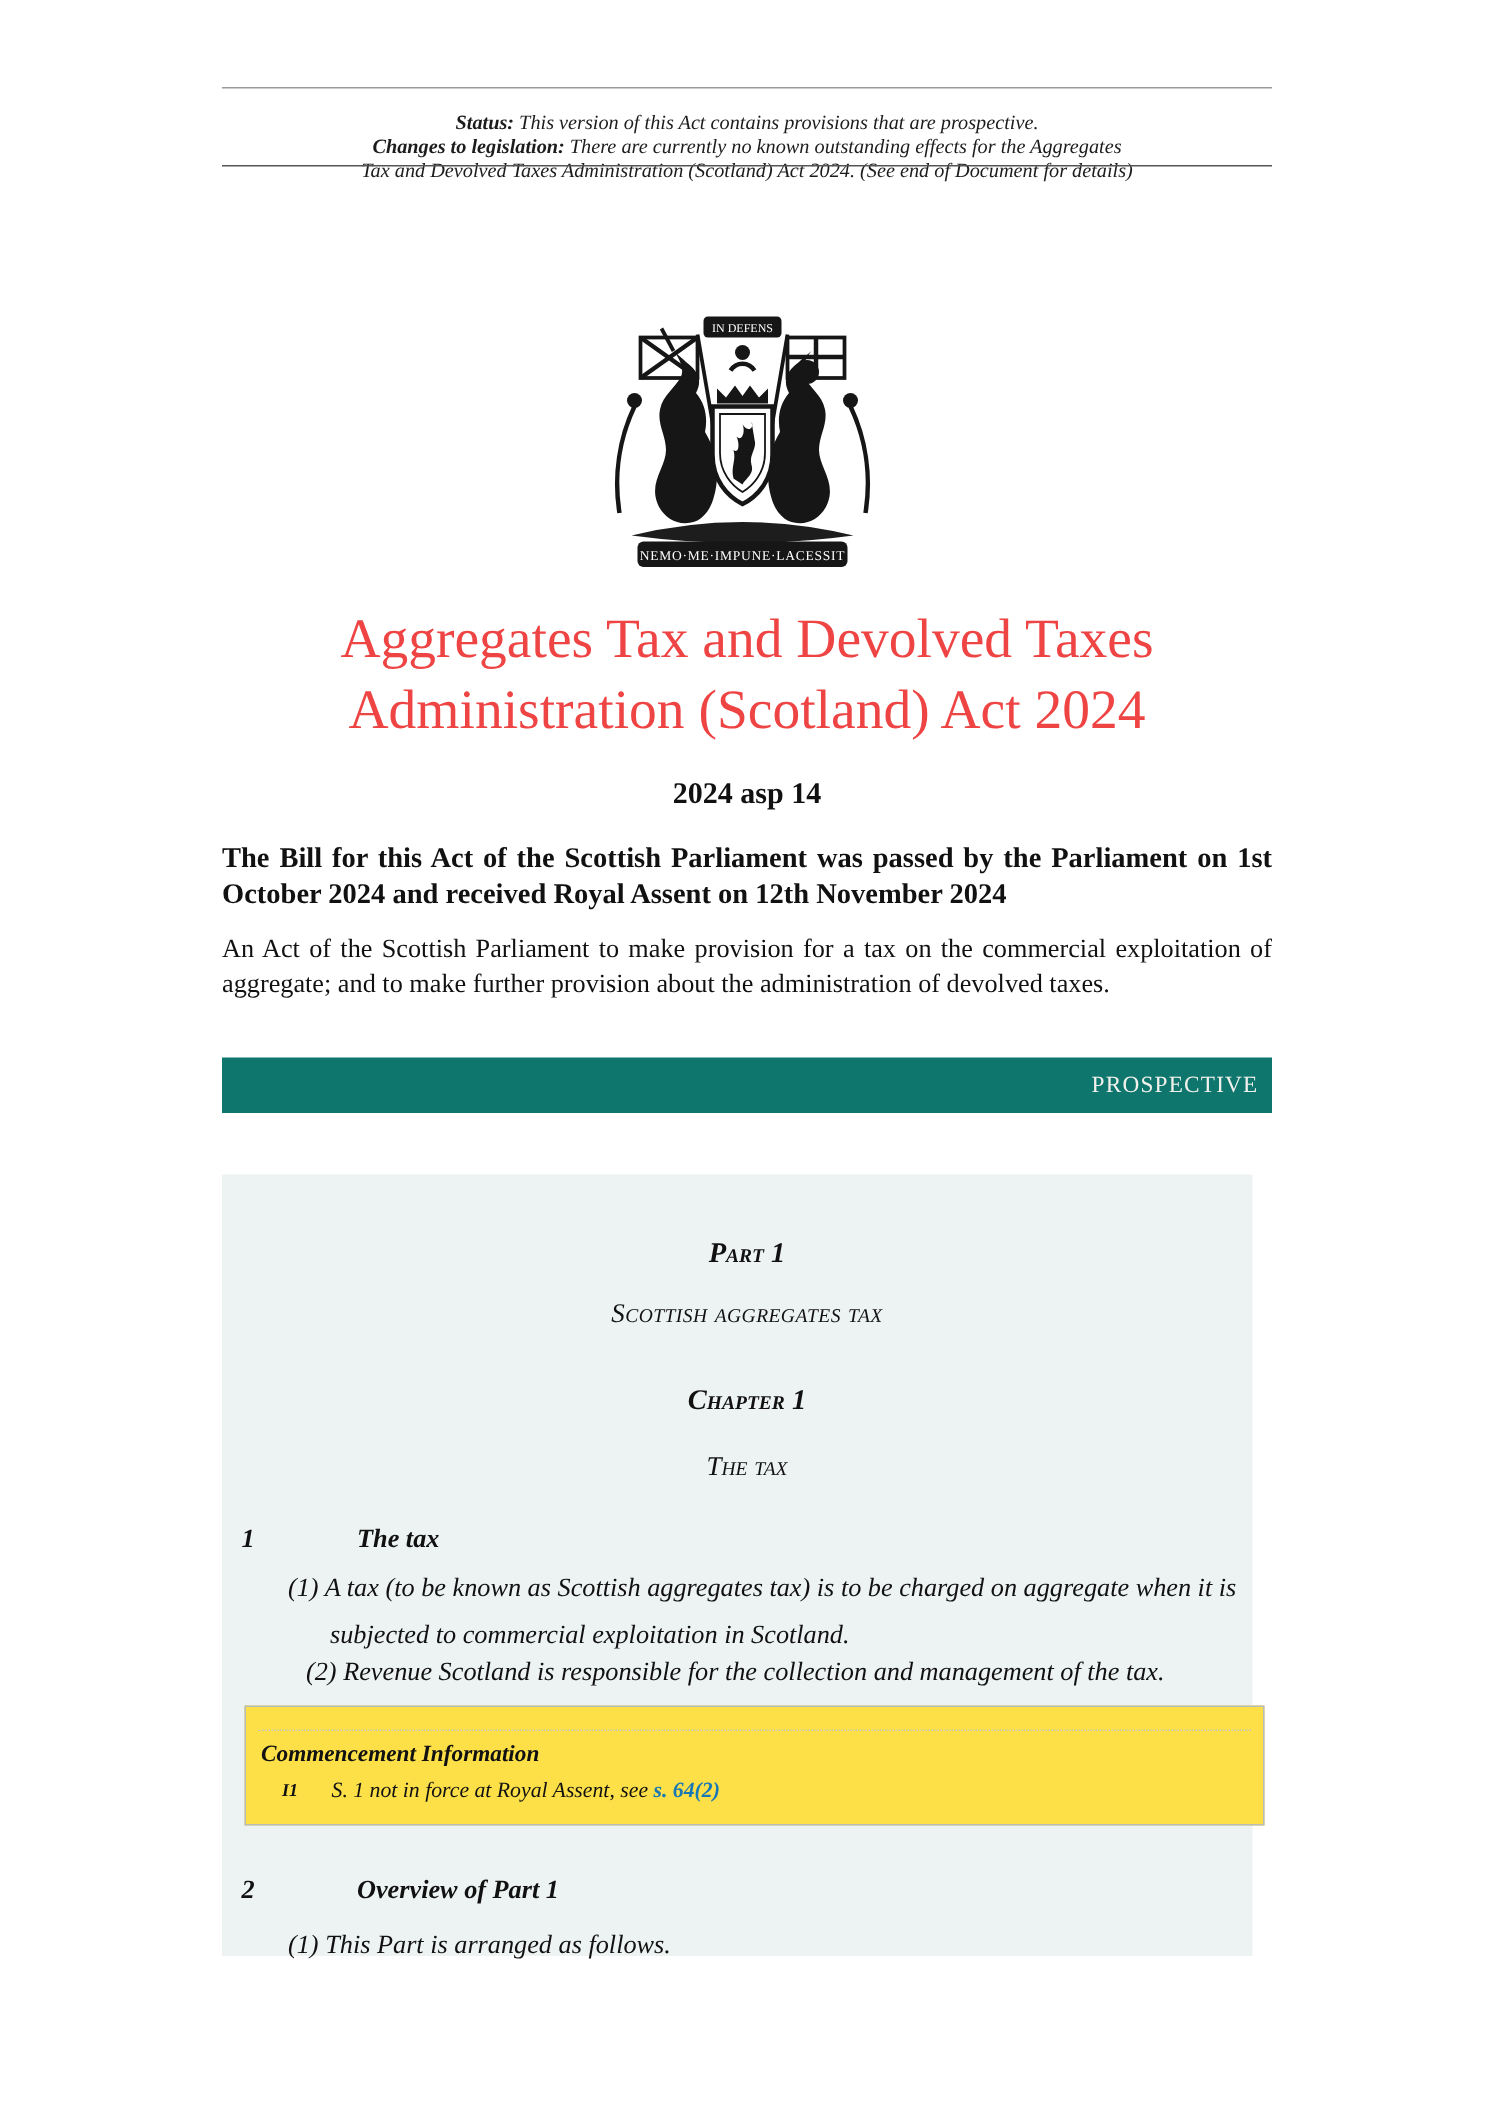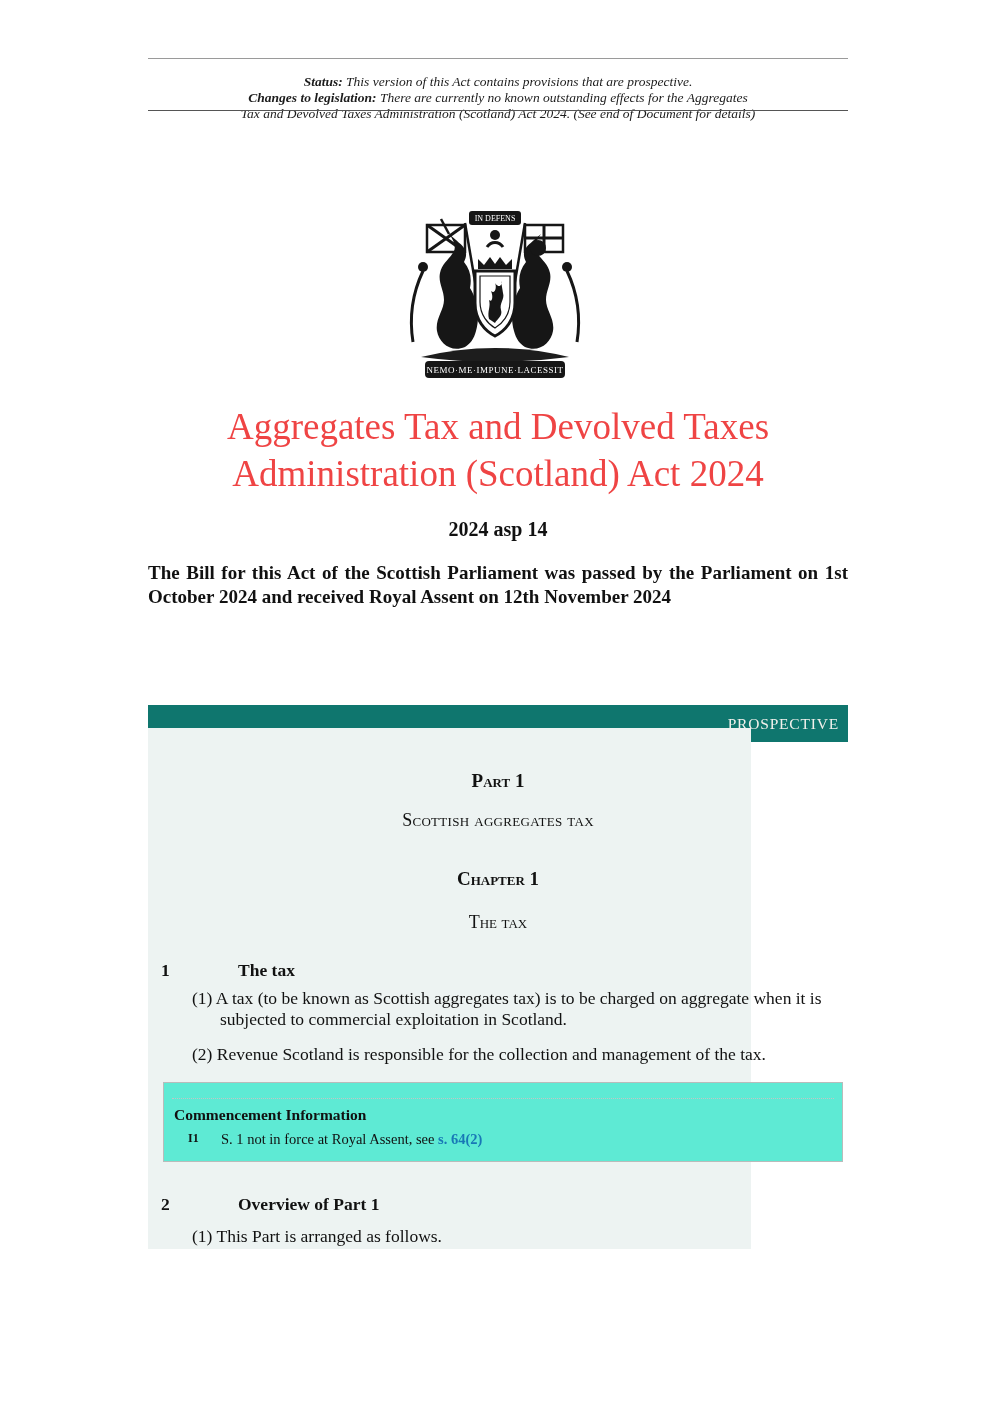--- a/index.html
+++ b/index.html
@@ -30,50 +30,51 @@
     position:absolute;left:148px;top:621px;width:700px;margin:0;
     font-size:17.5px;line-height:23px;text-align:justify;
   }
   .banner{
     position:absolute;left:148px;top:705px;width:700px;height:37px;
     background:#0f766e;color:#f3f1ec;
     font-size:15.5px;letter-spacing:0.8px;line-height:37px;text-align:right;
     box-sizing:border-box;padding-right:9px;
   }
   .tinted{
-    position:absolute;left:148px;top:728px;width:603px;height:521px;
+    position:absolute;left:148px;top:783px;width:687px;height:521px;
     background:#edf3f2;
+    font-style:italic;
   }
   .tinted .center{position:absolute;left:0;width:700px;text-align:center;}
   .sc{font-variant:small-caps;}
   .b{font-weight:bold;}
   .part-heading{top:42px;font-size:19px;}
   .part-subject{top:82px;font-size:18px;letter-spacing:0.3px;}
   .chapter-heading{top:140px;font-size:19px;}
   .chapter-subject{top:184px;font-size:18px;}
   .sec-head{position:absolute;left:0;width:700px;font-weight:bold;font-size:17.5px;}
   .sec-head .snum{position:absolute;left:13px;}
   .sec-head .stitle{position:absolute;left:90px;}
   .subsec{
     position:absolute;left:44px;width:653px;margin:0;
-    font-size:17.5px;line-height:21px;
+    font-size:17.5px;line-height:31px;
     padding-left:28px;text-indent:-28px;box-sizing:content-box;
   }
   .cbox{
     position:absolute;left:15px;top:354px;width:680px;height:80px;
-    background:#5eead4;border:1px solid #b8bcbb;box-sizing:border-box;
+    background:#fde047;border:1px solid #b8bcbb;box-sizing:border-box;
   }
   .cdots{position:absolute;left:8px;right:8px;top:15px;border-top:1px dotted #c2c6c5;}
   .chead{position:absolute;left:10px;top:23px;font-weight:bold;font-size:15.5px;}
   .cid{position:absolute;left:24px;top:48px;font-weight:bold;font-size:12px;}
   .ctext{position:absolute;left:57px;top:48px;font-size:14.5px;}
   .ctext a{color:#1878b6;font-weight:bold;text-decoration:none;cursor:pointer;}
   .sec2-head{top:466px;}
   .sub-1-1{top:260px;}
-  .sub-1-2{top:316px;}
+  .sub-1-2{top:316px;margin-left:12px;}
   .sub-2-1{top:498px;}
   .sec1-head{top:232px;}
 </style>
 </head>
 <body>
 
 <div class="page">
 
   <div class="rule" style="top:58px;"></div>
   <div class="hdr">
@@ -129,20 +130,21 @@
     <text x="96" y="166" text-anchor="middle" font-family="Liberation Serif, serif" font-size="9" letter-spacing="0.5" fill="#ffffff">NEMO·ME·IMPUNE·LACESSIT</text>
   </svg>
 
   <div class="title-block">
     <div class="title-line">Aggregates Tax and Devolved Taxes</div>
     <div class="title-line">Administration (Scotland) Act 2024</div>
     <div class="asp">2024 asp 14</div>
   </div>
 
   <p class="bill">The Bill for this Act of the Scottish Parliament was passed by the Parliament on 1st October 2024 and received Royal Assent on 12th November 2024</p>
+  <p class="longtitle">An Act of the Scottish Parliament to make provision for a tax on the commercial exploitation of aggregate; and to make further provision about the administration of devolved taxes.</p>
 
   <div class="banner"><span>PROSPECTIVE</span></div>
 
   <div class="tinted">
 
     <div class="center sc b part-heading">Part 1</div>
     <div class="center sc part-subject">Scottish aggregates tax</div>
     <div class="center sc b chapter-heading">Chapter 1</div>
     <div class="center sc chapter-subject">The tax</div>
 

